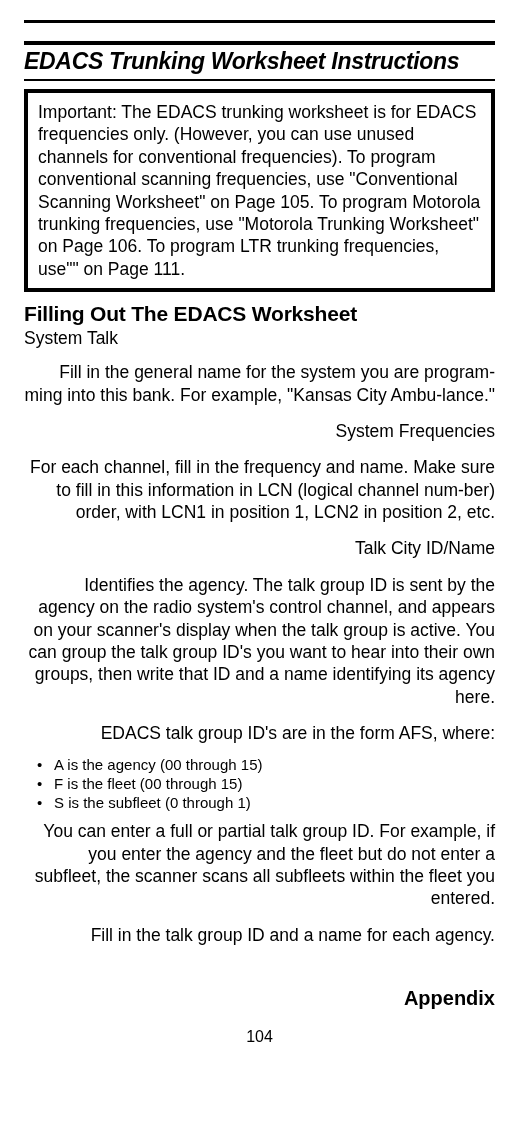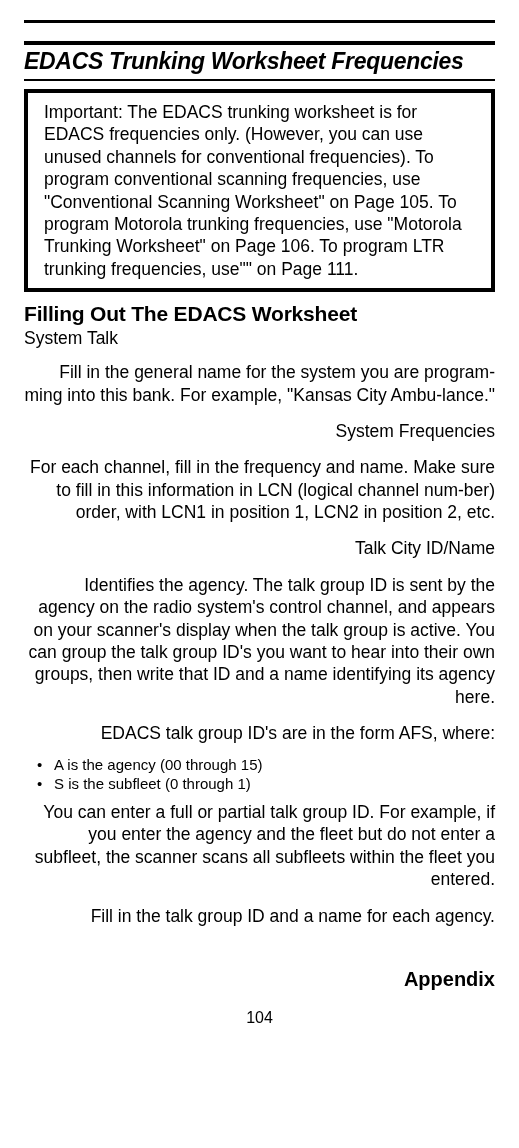--- a/index.html
+++ b/index.html
@@ -29,21 +29,21 @@
       font-size: 23px;
       margin-bottom: 4px;
       letter-spacing: -0.3px;
     }
     .title-underline {
       border-top: 2px solid black;
       margin-bottom: 8px;
     }
     .important-box {
       border: 4px solid black;
-      padding: 8px 16px;
+      padding: 8px 10px;
       margin-bottom: 10px;
       font-size: 17.5px;
       line-height: 1.28;
     }
     .subheading {
       font-weight: bold;
       font-size: 21px;
       margin-bottom: 0px;
       letter-spacing: -0.2px;
     }
@@ -85,40 +85,41 @@
       font-size: 16px;
       margin-top: 18px;
     }
   </style>
 </head>
 <body>
 
 <div class="top-rule-1"></div>
 <div class="top-rule-2"></div>
 
-<h1 class="title">EDACS Trunking Worksheet Frequencies</h1>
+<h1 class="title">EDACS Trunking Worksheet Instructions</h1>
 <div class="title-underline"></div>
 
 <div class="important-box">Important: The EDACS trunking worksheet is for EDACS frequencies only.  (However, you can use unused channels for conventional frequencies). To program conventional scanning frequencies, use "Conventional Scanning Worksheet" on Page 105. To program Motorola trunking frequencies, use "Motorola Trunking Worksheet" on Page 106. To program LTR trunking frequencies, use"" on Page 111.</div>
 
 <h2 class="subheading">Filling Out The EDACS Worksheet</h2>
 
 <div class="section-label">System Talk</div>
 <p class="para">Fill in the general name for the system you are program-ming into this bank. For example, "Kansas City Ambu-lance."</p>
 
 <div class="section-label para">System Frequencies</div>
 <p class="para">For each channel, fill in the frequency and name. Make sure to fill in this information in LCN (logical channel num-ber) order, with LCN1 in position 1, LCN2 in position 2, etc.</p>
 
 <div class="section-label para">Talk City ID/Name</div>
 <p class="para">Identifies the agency. The talk group ID is sent by the agency on the radio system's control channel, and appears on your scanner's display when the talk group is active.  You can group the talk group ID's you want to hear into their own groups, then write that ID and a name identifying its agency here.</p>
 
 <p class="para">EDACS talk group ID's are in the form AFS, where:</p>
 
 <ul class="bullets">
   <li>A is the agency (00 through 15)</li>
+  <li>F is the fleet (00 through 15)</li>
   <li>S is the subfleet (0 through 1)</li>
 </ul>
 
 <p class="para">You can enter a full or partial talk group ID. For example, if you enter the agency and the fleet but do not enter a subfleet, the scanner scans all subfleets within the fleet you entered.</p>
 
 <p class="para">Fill in the talk group ID and a name for each agency.</p>
 
 <div class="appendix-row">Appendix</div>
 
 <div class="page-num">104</div>

